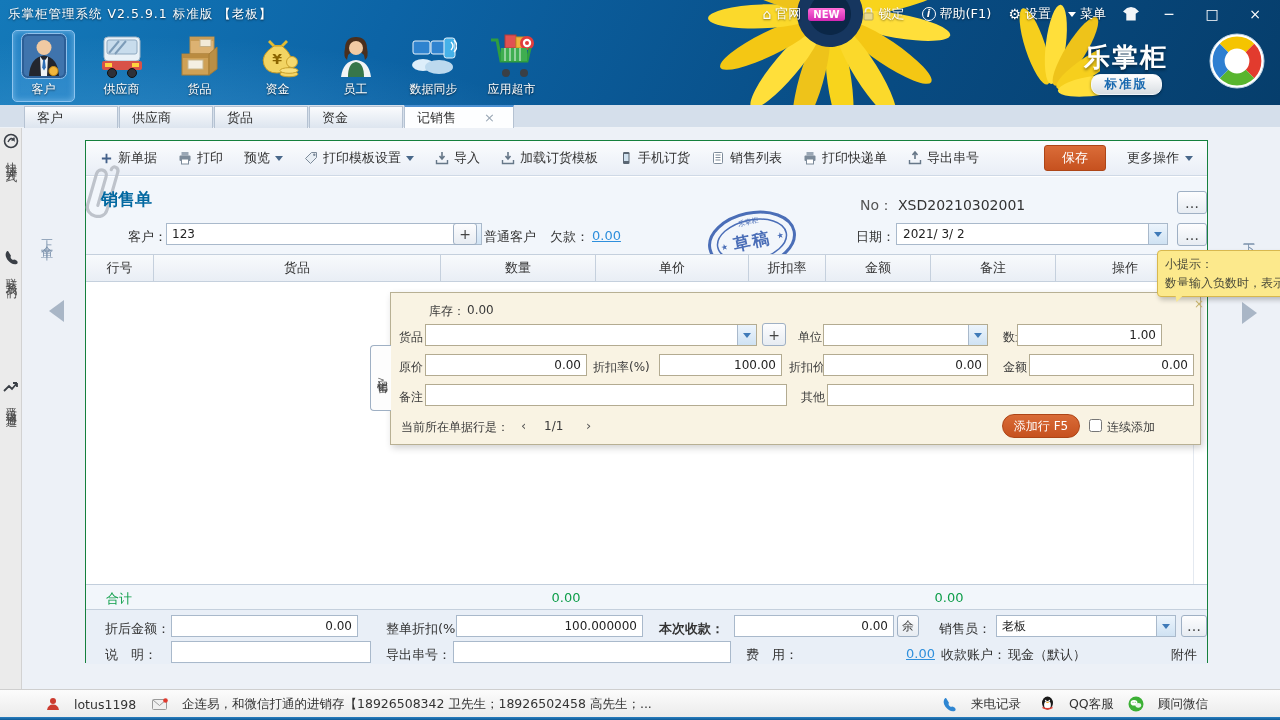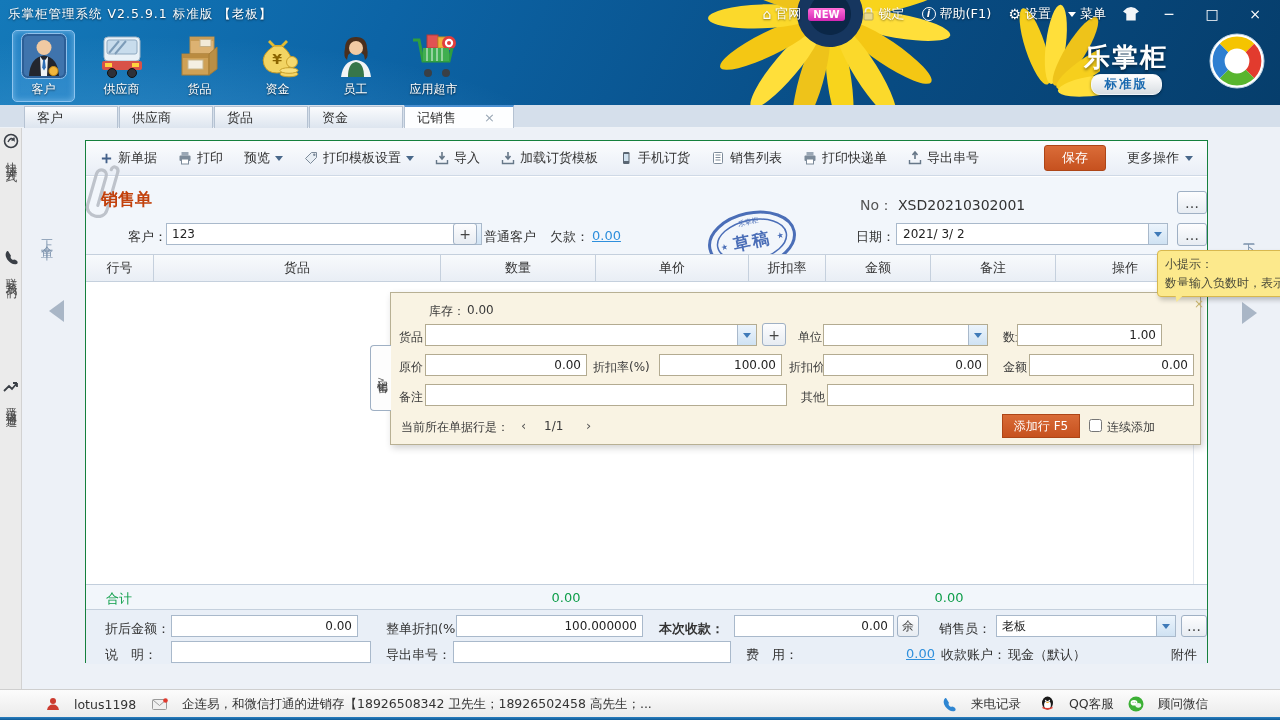--- a/index.html
+++ b/index.html
@@ -56,21 +56,21 @@
   .panel{position:absolute;left:85px;top:140px;width:1123px;height:523px;background:#fff;border:1px solid #15803d}
   .toolrow{position:absolute;left:0;top:0;width:100%;height:35px;display:flex;align-items:center;gap:21px;
     background:linear-gradient(#fbfcfe,#e9eef6);border-bottom:1px solid #cfd9e6;padding:0 10px 0 14px}
   .tbtn{display:flex;align-items:center;gap:5px;font-size:13px;color:#333;cursor:pointer;white-space:nowrap}
   .car{display:inline-block;width:0;height:0;border:4px solid transparent;border-top:5px solid #49688a;margin-top:4px}
   .savebtn{margin-left:auto;width:62px;height:26px;background:linear-gradient(#da6c38,#c6511f);border:1px solid #ad4517;
     border-radius:3px;color:#fff;font-size:13px;display:flex;align-items:center;justify-content:center;cursor:pointer}
   .morebtn{display:flex;align-items:center;gap:6px;font-size:13px;color:#333;cursor:pointer;margin-right:4px}
 
   .ordhead{position:absolute;left:0;top:36px;width:100%;height:77px;background:#f2f6fb}
-  .ordtitle{position:absolute;left:15px;top:11px;font-size:17px;font-weight:bold;color:#c2410c}
+  .ordtitle{position:absolute;left:15px;top:11px;font-size:17px;font-weight:bold;color:#0369a1}
   .clip{position:absolute;left:-8px;top:-18px;opacity:.9}
   .lbl{position:absolute;font-size:13px;color:#333;white-space:nowrap}
   .lbl.bold{font-weight:bold}
   .link{color:#2e8fdc;text-decoration:underline;cursor:pointer}
   .fld{position:absolute;background:#fff;border:1px solid #a9b9cb;font-size:12px;color:#222;display:flex;align-items:center;overflow:hidden}
   .fld input{width:100%;height:100%;border:none;outline:none;font:inherit;padding:0 5px;background:transparent;color:#222}
   .fld.num input{text-align:right}
   .cbtn{position:absolute;right:0;top:0;bottom:0;width:19px;background:linear-gradient(#ecf4fc,#cfe2f3);
     border-left:1px solid #a9b9cb;display:flex;align-items:center;justify-content:center;cursor:pointer}
   .cbtn .tri{width:0;height:0;border:4px solid transparent;border-top:5px solid #3f7ab8;margin-top:4px}
@@ -89,21 +89,21 @@
 
   
   .editor{position:absolute;left:390px;top:292px;width:811px;height:153px;background:#f9f3e3;border:1px solid #b8b094;
     box-shadow:2px 3px 7px rgba(0,0,0,.18);z-index:10}
   .editor .lbl{font-size:12px;color:#3a3a3a}
   .editor .fld{border:1px solid #b3ab91}
   .sidetab{position:absolute;left:-21px;top:52px;width:21px;height:66px;background:#fdfdfd;border:1px solid #9fb0c4;border-right:none;
     border-radius:4px 0 0 4px;display:flex;flex-direction:column;align-items:center;justify-content:center;cursor:pointer}
   .sidetab .vt{writing-mode:vertical-rl;text-orientation:upright;font-size:11px;color:#444;letter-spacing:1px}
   .addbtn{position:absolute;left:611px;top:121px;width:78px;height:24px;background:linear-gradient(#d96b37,#c6511f);
-    border:1px solid #ad4517;border-radius:0;color:#fff;font-size:12px;display:flex;align-items:center;justify-content:center;cursor:pointer}
+    border:1px solid #ad4517;border-radius:12px;color:#fff;font-size:12px;display:flex;align-items:center;justify-content:center;cursor:pointer}
   .pagerar{position:absolute;font-size:13px;color:#555;cursor:pointer}
 
   
   .tip{position:absolute;left:1157px;top:250px;width:158px;background:#fce98c;border:1px solid #d8b84e;border-radius:4px;
     padding:4px 7px;font-size:12px;color:#4a4a3a;line-height:1.55;box-shadow:2px 3px 5px rgba(0,0,0,.22);z-index:50;white-space:nowrap}
   .tip::after{content:"";position:absolute;left:11px;bottom:-15px;width:0;height:0;border:9px solid transparent;
     border-top:16px solid #fce98c;transform:skewX(-22deg)}
   .tipclose{position:absolute;left:36px;top:44px;color:#c4b06a;font-size:12px;cursor:pointer}
 
   
@@ -242,20 +242,31 @@
           <circle cx="23" cy="15" r="7" fill="#f2cba4"></circle>
           <path d="M12 15 Q10 24 14 27 L16 17 Z" fill="#4a2f1d"></path>
           <path d="M34 15 Q36 24 32 27 L30 17 Z" fill="#4a2f1d"></path>
           <path d="M8 44 Q10 28 23 27 Q36 28 38 44 Z" fill="#f2f4f6"></path>
           <path d="M15 44 Q15 30 23 29 Q31 30 31 44 Z" fill="#37764a"></path>
         </svg>
         <span class="nlabel">员工</span>
       </div>
       <div class="navitem">
         <svg width="46" height="46" viewBox="0 0 46 46">
+          <rect x="2" y="8" width="17" height="13" rx="2" fill="#2f83cf" stroke="#eaf4fc"></rect>
+          <rect x="20" y="8" width="17" height="13" rx="2" fill="#2f83cf" stroke="#eaf4fc"></rect>
+          <rect x="33" y="5" width="11" height="20" rx="2.5" fill="#45b1e8" stroke="#eaf4fc"></rect>
+          <path d="M40 9 q4 4 0 8 M43 7 q6 6 0 12" stroke="#fff" fill="none" stroke-width="1.4"></path>
+          <ellipse cx="12" cy="32" rx="11" ry="6" fill="#ddeefa"></ellipse>
+          <ellipse cx="28" cy="34" rx="14" ry="7" fill="#bcd9ee"></ellipse>
+        </svg>
+        <span class="nlabel">数据同步</span>
+      </div>
+      <div class="navitem">
+        <svg width="46" height="46" viewBox="0 0 46 46">
           <rect x="16" y="2" width="11" height="13" fill="#e05252" stroke="#b23a3a"></rect>
           <rect x="27" y="4" width="9" height="11" fill="#f0b23c" stroke="#c88d20"></rect>
           <circle cx="38" cy="10" r="7" fill="#e23d3d"></circle>
             <circle cx="38" cy="10" r="4.2" fill="#fff"></circle>
             <circle cx="38" cy="10" r="2" fill="#e23d3d"></circle>
           <path d="M2 7 h6 l4 21 h26 l3 -13" fill="none" stroke="#2f9e3f" stroke-width="3"></path>
           <rect x="12" y="15" width="26" height="13" fill="#3fae50"></rect>
           <path d="M16 15 v13 M21 15 v13 M26 15 v13 M31 15 v13" stroke="#e8f5ea"></path>
           <circle cx="17" cy="40" r="4" fill="#3a3f45"></circle>
             <circle cx="35" cy="40" r="4" fill="#3a3f45"></circle>

